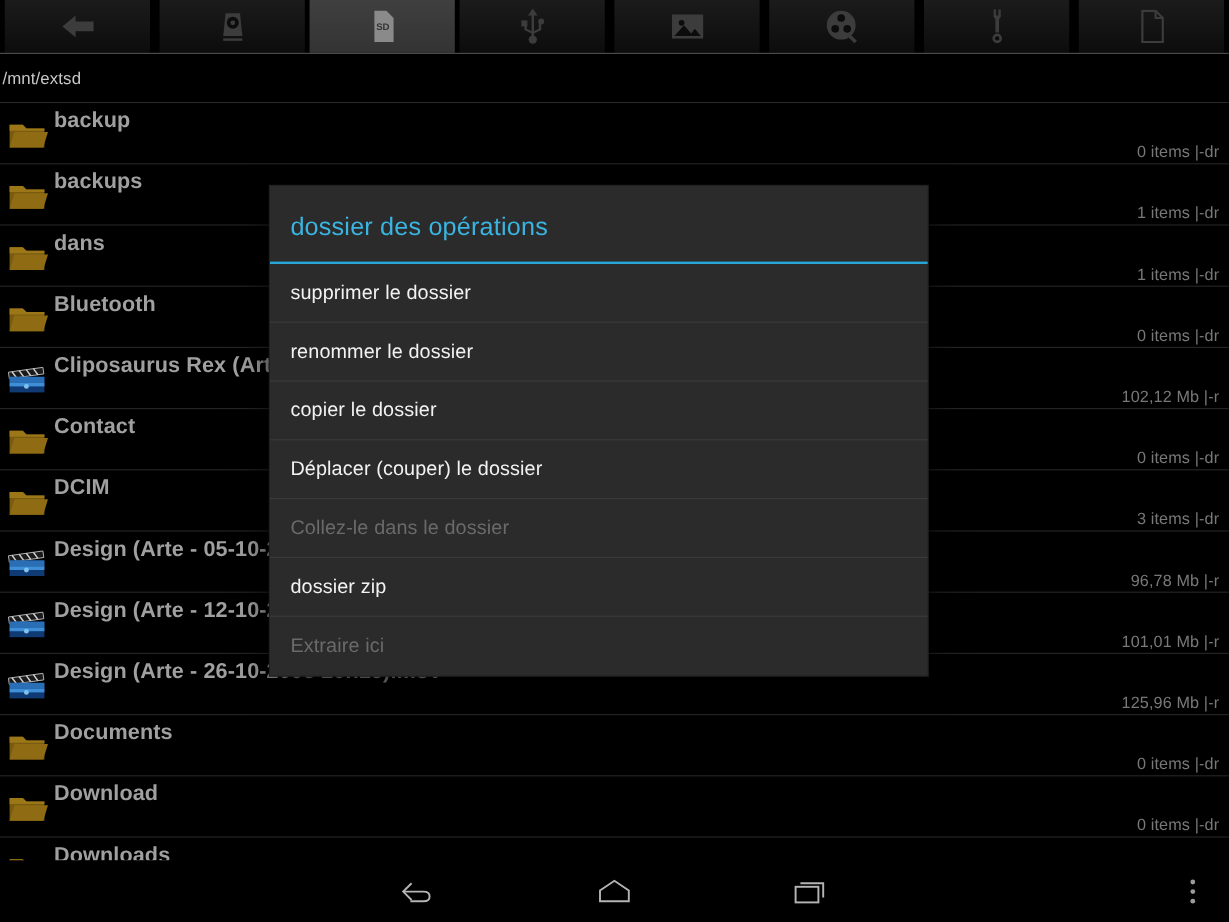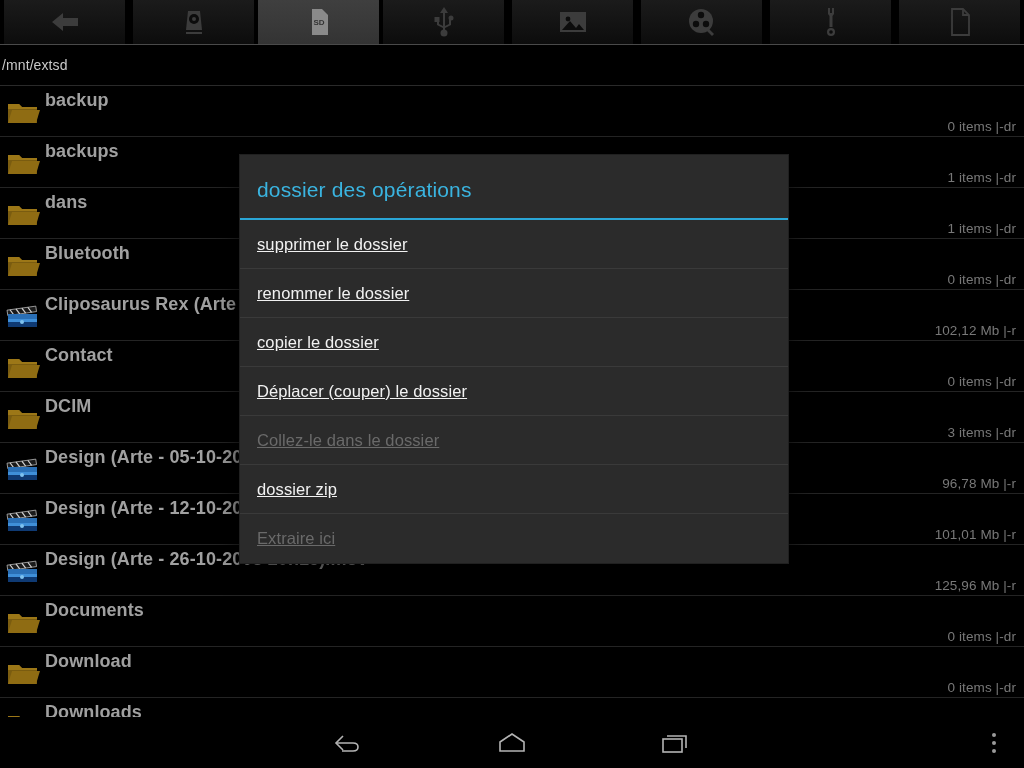--- a/index.html
+++ b/index.html
@@ -101,21 +101,21 @@
     right: 8px; bottom: 2px;
     color: #787878;
     font-size: 13.5px;
     white-space: nowrap;
     letter-spacing: 0.1px;
   }
 
   
   #dialog {
     position: absolute;
-    left: 240px; top: 155px;
+    left: 225px; top: 155px;
     width: 548px;
     background: #2b2b2b;
     box-shadow: 0 0 0 1px #202020, 0 6px 26px rgba(0,0,0,0.85);
     z-index: 50;
   }
   #dialog-title {
     color: #3ab4e0;
     font-size: 21px;
     padding: 23px 0 16px 17px;
     letter-spacing: 0.15px;
@@ -127,21 +127,20 @@
   .dlg-item {
     height: 49px;
     display: flex;
     align-items: center;
     padding-left: 17px;
     color: #f2f2f2;
     font-size: 16.5px;
     border-bottom: 1px solid #3a3a3a;
     cursor: pointer;
     letter-spacing: 0.1px;
-    text-decoration: underline;
   }
   .dlg-item:last-child { border-bottom: none; }
   .dlg-item.disabled {
     color: #6a6a6a;
     cursor: default;
   }
 
   
   #navbar {
     position: absolute; left: 0; bottom: 0;

